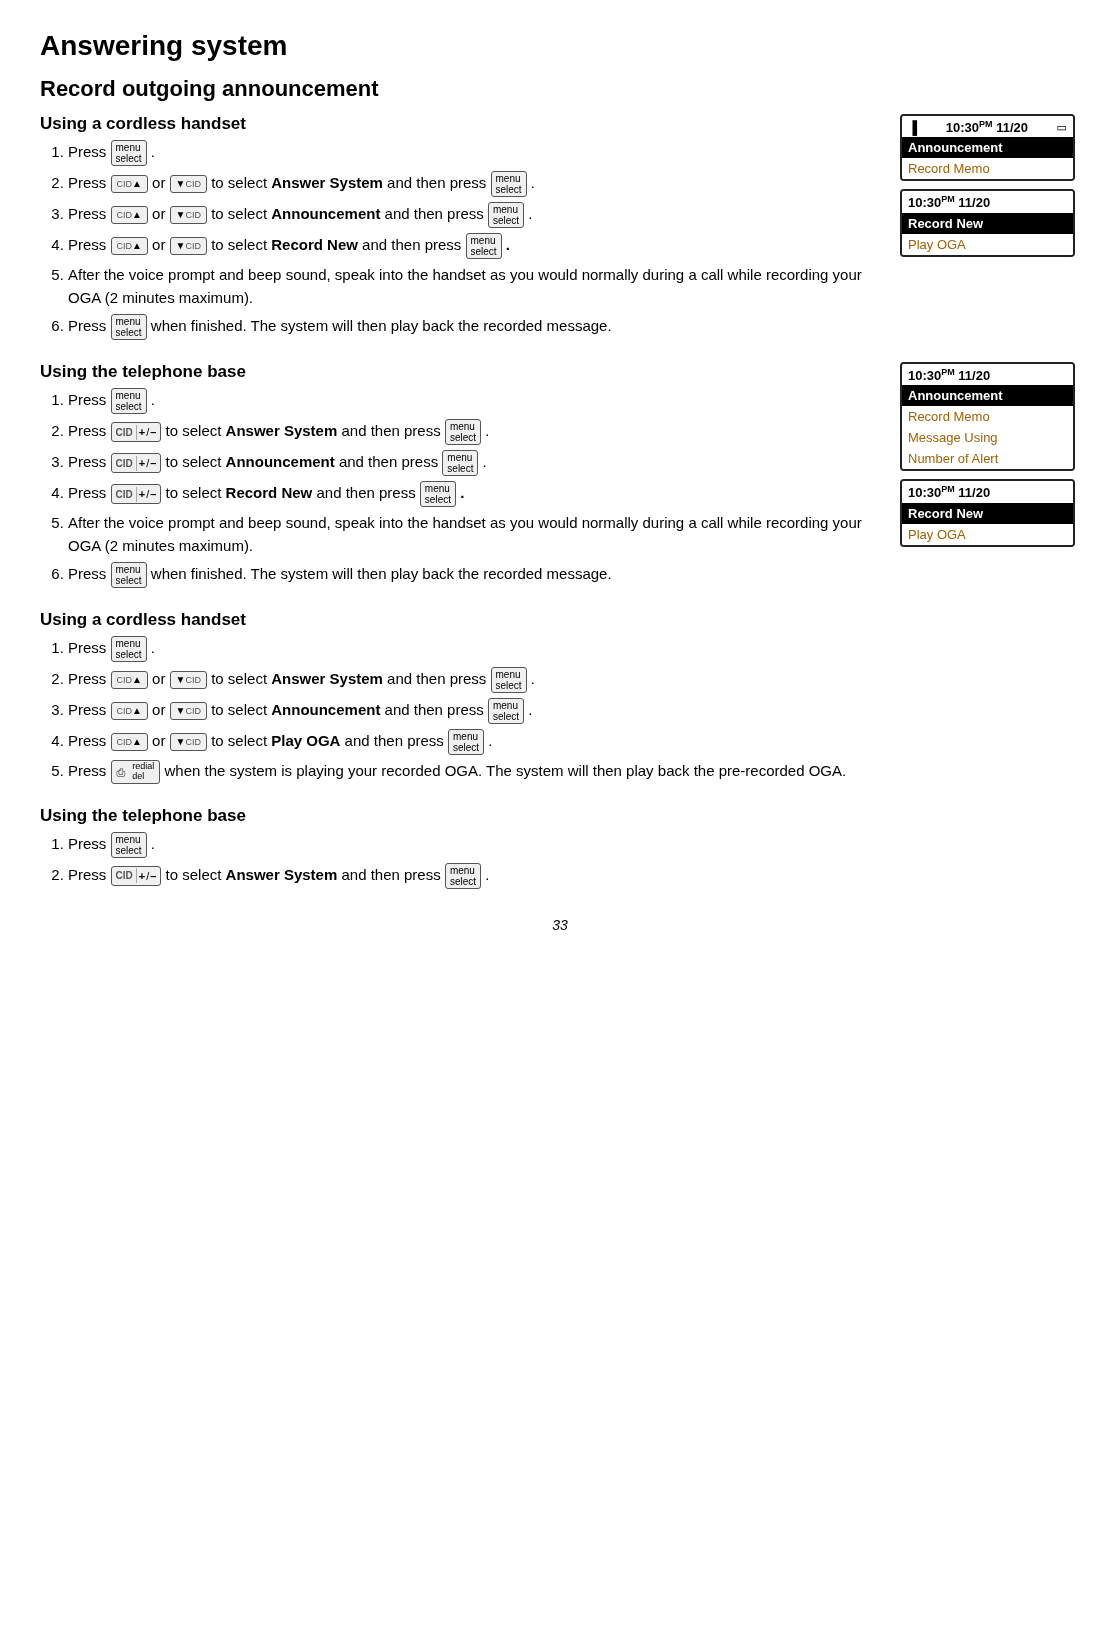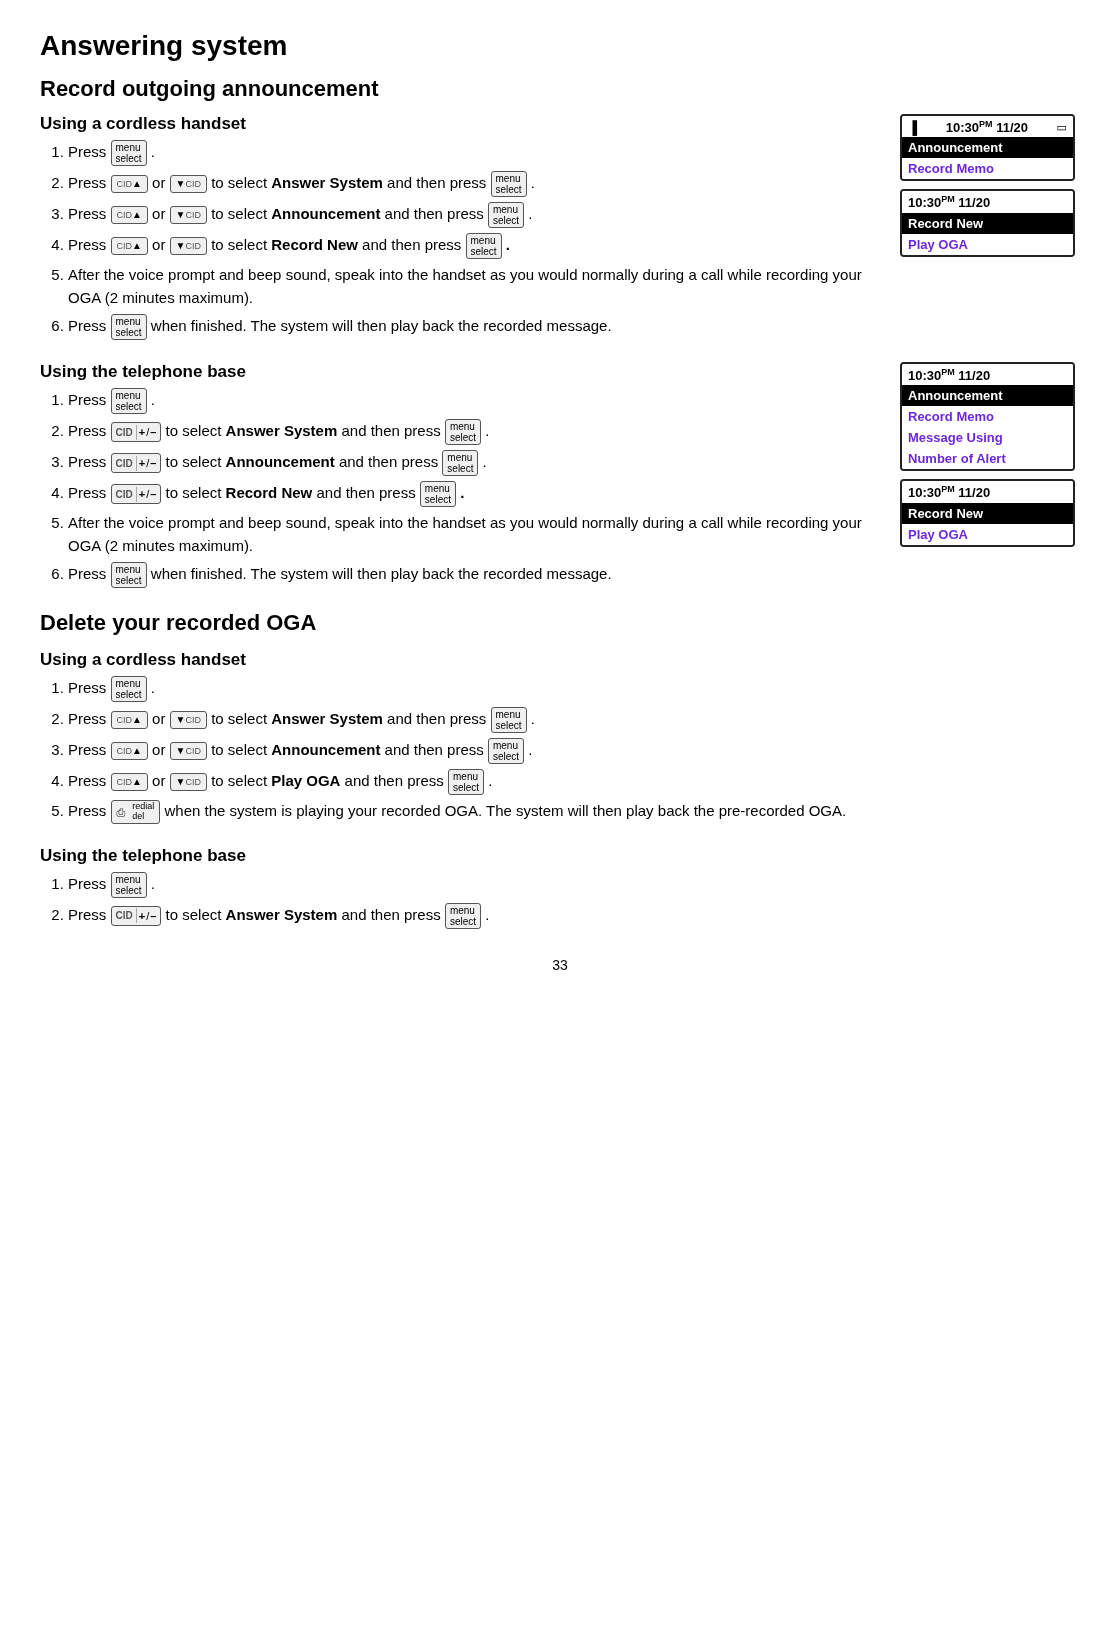--- a/index.html
+++ b/index.html
@@ -85,23 +85,23 @@
       background: #fff;
       padding: 3px 6px 2px 6px;
       font-size: 12px;
       display: flex;
       justify-content: space-between;
       align-items: center;
     }
     .screen-menu-item {
       padding: 3px 6px;
       font-size: 13px;
-      font-weight: bold;
+      font-weight: normal;
       background: #fff;
-      color: #6d28d9;
+      color: #a16207;
       white-space: nowrap;
     }
     .screen-menu-item.selected {
       background: #000;
       color: #fff;
       font-weight: bold;
     }
 
     .cid-up-key {
       display: inline-flex;
@@ -147,20 +147,21 @@
       font-size: 10px;
       vertical-align: middle;
       white-space: nowrap;
       position: relative;
     }
 
     .page-num {
       text-align: center;
       margin-top: 20px;
       font-size: 14px;
+      font-style: italic;
     }
 
     .clearfix::after {
       content: "";
       display: table;
       clear: both;
     }
 
     
     .screens-right-top {
@@ -308,21 +309,20 @@
       After the voice prompt and beep sound, speak into the handset as you would normally during a call while recording your OGA (2 minutes maximum).
     </li>
     <li>
       Press <span class="key-btn menu-select">menu<br>select</span>
       when finished. The system will then play back the recorded message.
     </li>
   </ol>
 </div>
 
 <div class="section">
-  <h2>Delete your recorded OGA</h2>
 </div>
 
 <div class="section clearfix">
   <h3>Using a cordless handset</h3>
   <ol>
     <li>
       Press <span class="key-btn menu-select">menu<br>select</span> .
     </li>
     <li>
       Press

